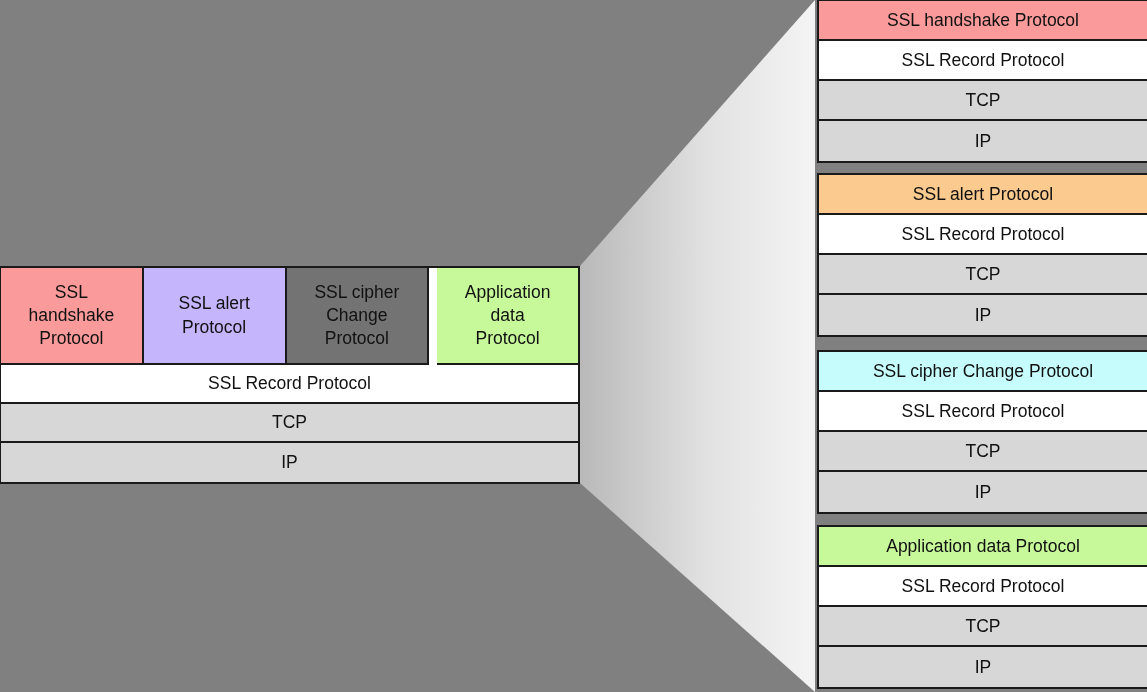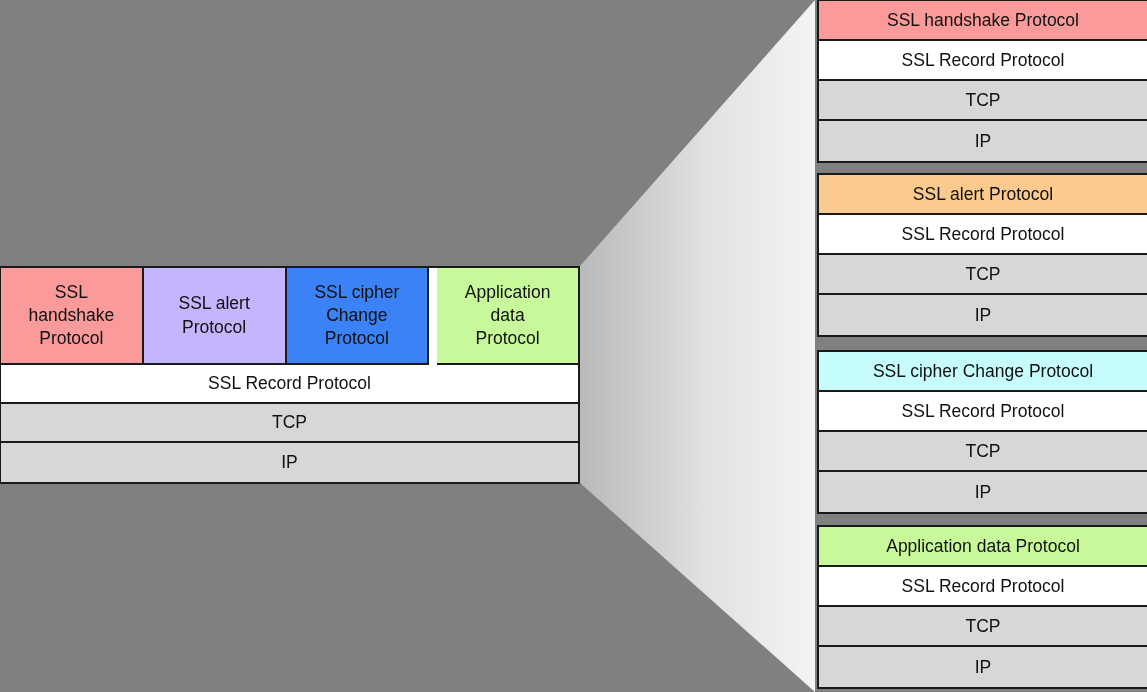--- a/index.html
+++ b/index.html
@@ -114,21 +114,21 @@
   </svg>
 
   <div id="left-stack">
 
     <div class="proto-row">
       <div class="proto-cell" style="background:#fa9a9a">SSL
 handshake
 Protocol</div>
       <div class="proto-cell" style="background:#c4b5fd">SSL alert
 Protocol</div>
-      <div class="proto-cell" style="background:#3b82f6">SSL cipher
+      <div class="proto-cell" style="background:#737373">SSL cipher
 Change
 Protocol</div>
       <div class="proto-cell" style="background:#c7f99a">Application
 data
 Protocol</div>
     </div>
 
     <div class="layer-row bg-white">SSL Record Protocol</div>
     <div class="layer-row bg-gray">TCP</div>
     <div class="layer-row bg-gray last">IP</div>

